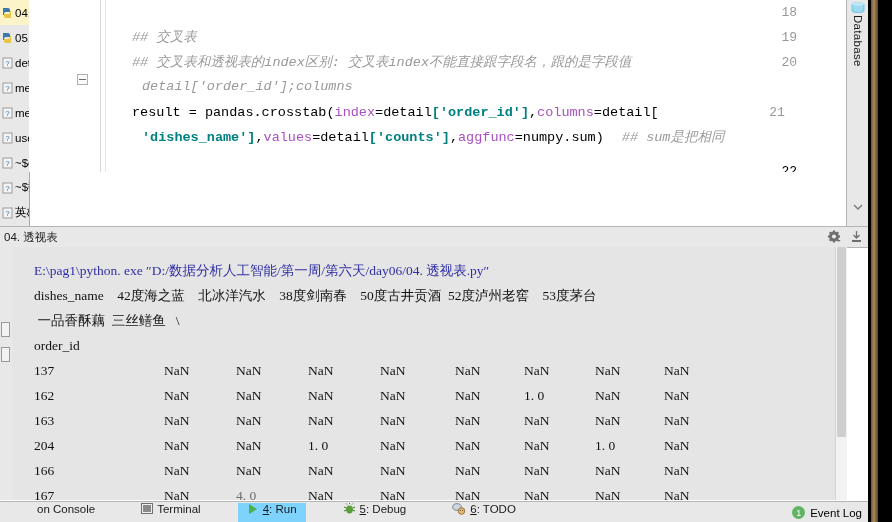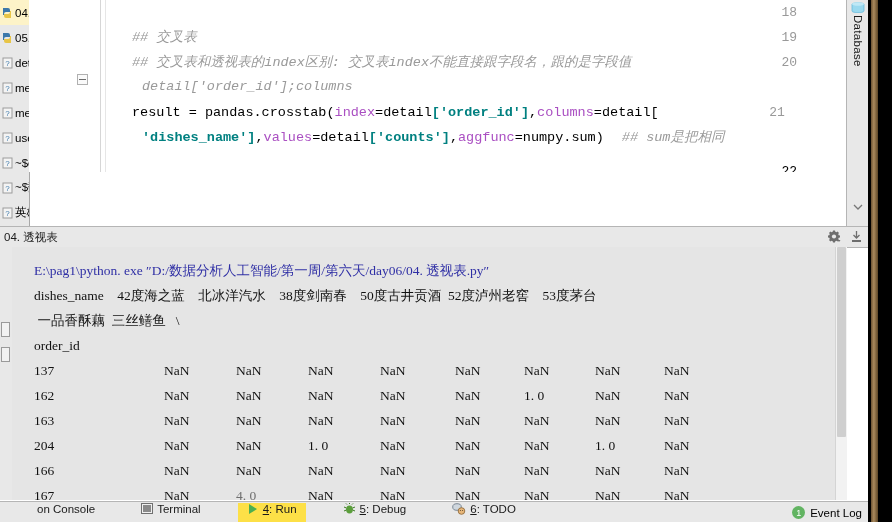--- a/index.html
+++ b/index.html
@@ -146,21 +146,21 @@
   
   .statusbar{
     position:absolute;left:0;top:501px;width:868px;height:21px;
     background:#e8e8e8;border-top:1px solid #b5b5b5;
     display:flex;align-items:center;
   }
   .sb-item{
     display:flex;gap:4px;height:19px;padding:0 9px;
     font-size:11.5px;color:#1a1a1a;white-space:nowrap;margin-left:28px;
   }
-  .sb-item.active{background:#fde047;}
+  .sb-item.active{background:#7dd3fc;}
   .sb-item u{text-decoration:underline;}
   .sb-right{position:absolute;right:6px;display:flex;align-items:center;gap:5px;}
   .badge{
     width:13px;height:13px;border-radius:50%;background:#62b462;color:#fff;
     font-size:9px;display:flex;align-items:center;justify-content:center;
     font-family:"Liberation Sans", sans-serif;
   }
 </style>
 </head>
 <body>

